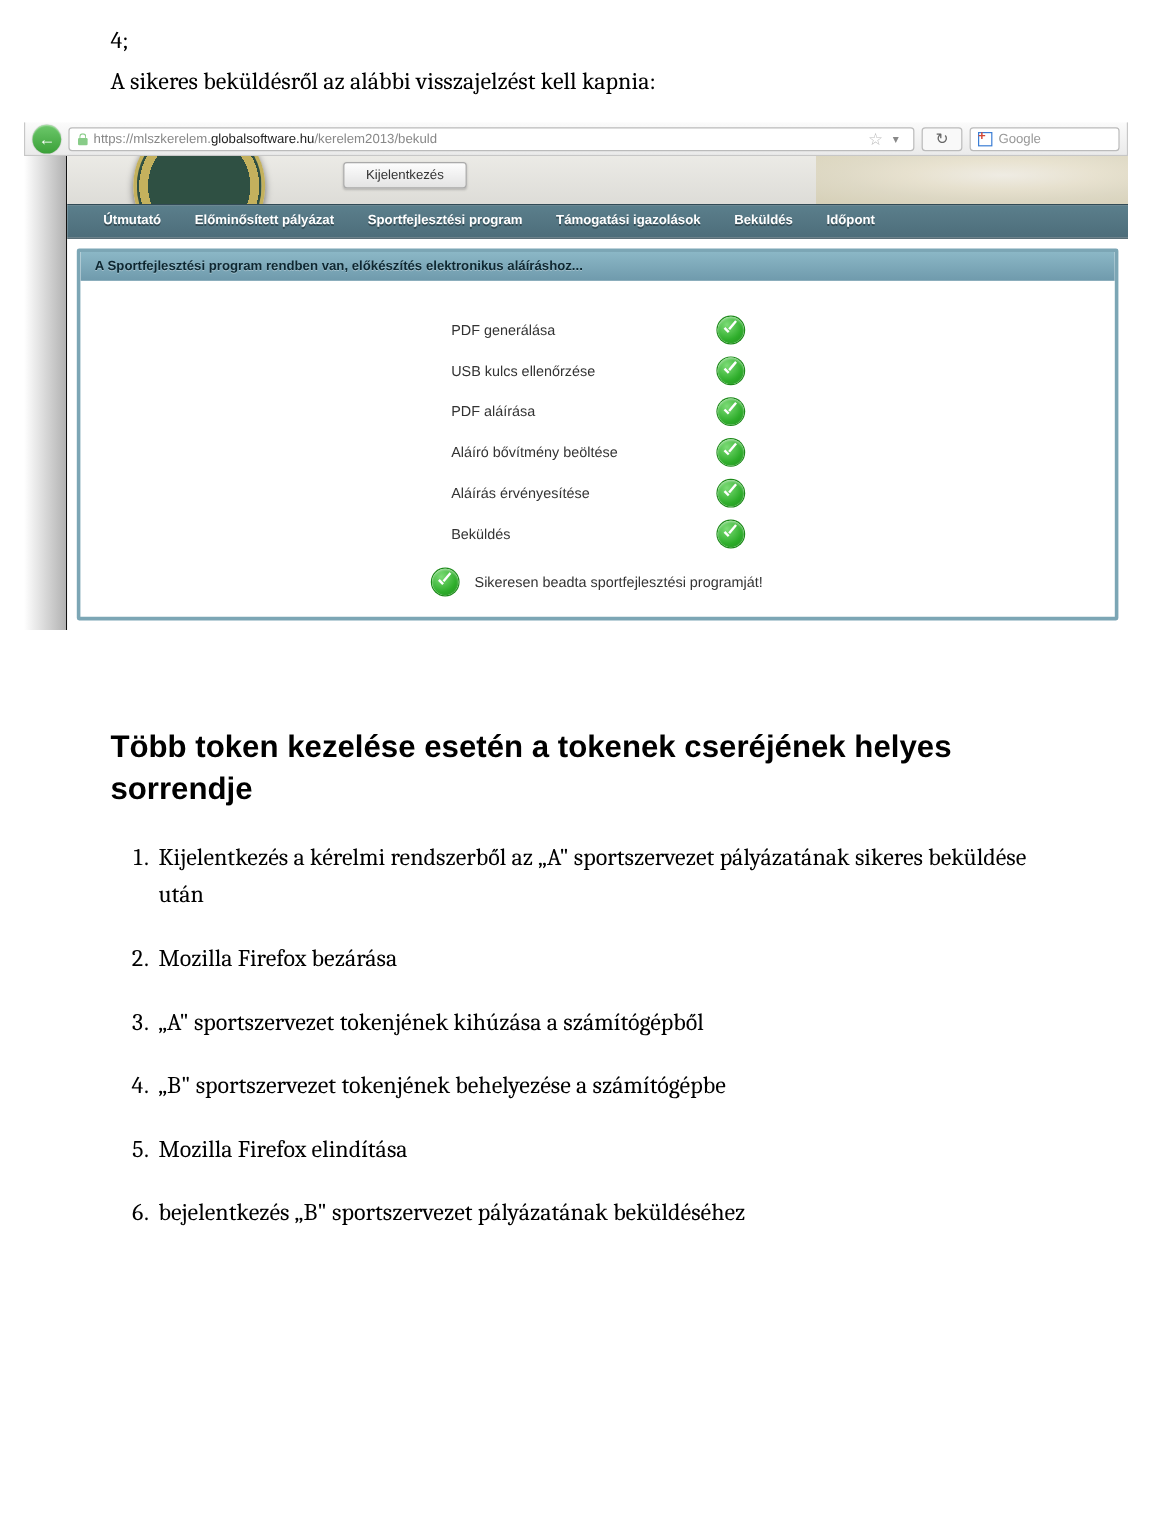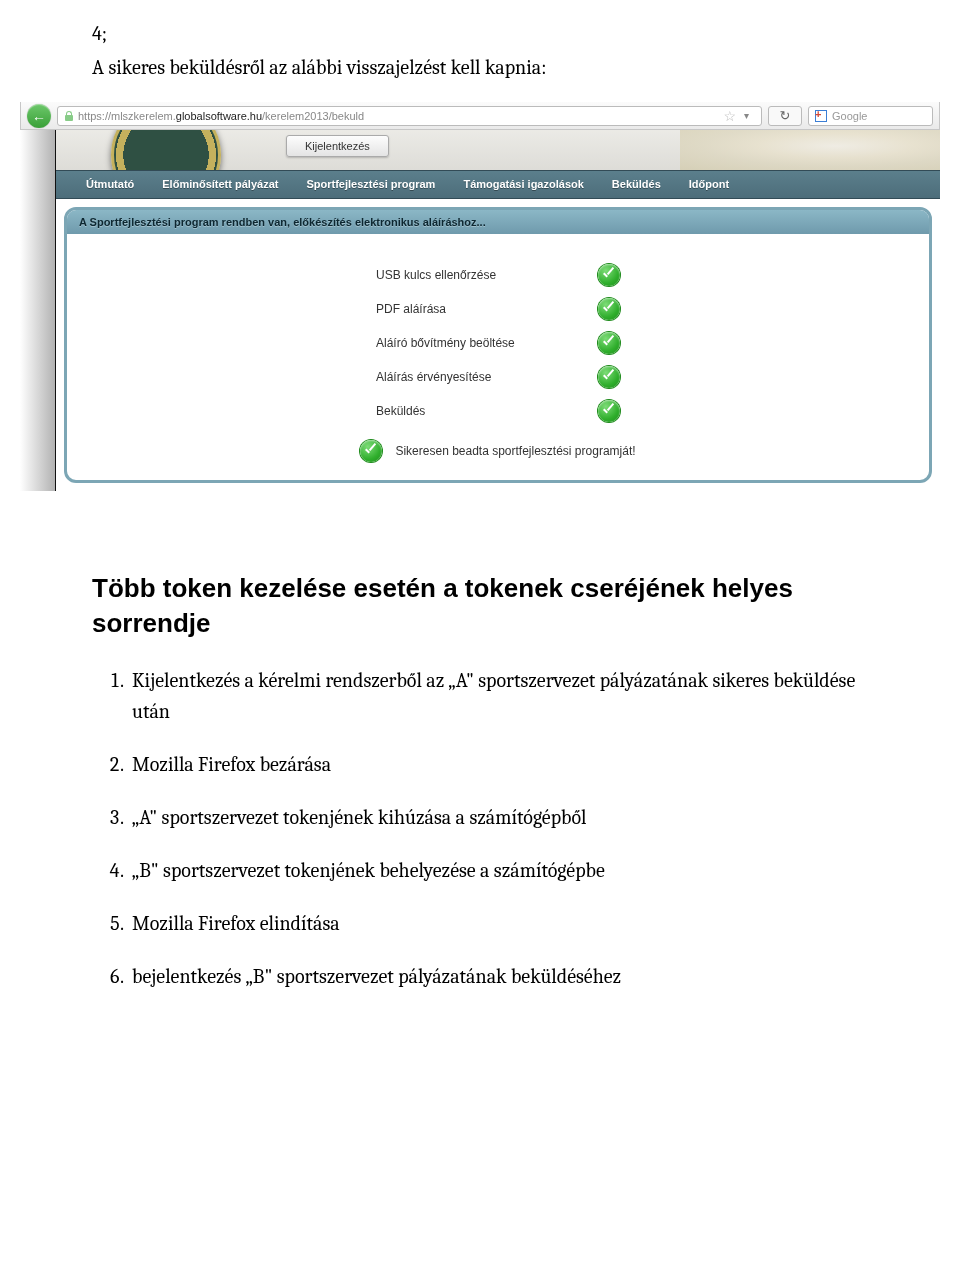--- a/index.html
+++ b/index.html
@@ -155,21 +155,21 @@
     padding:7px 14px 8px;
     font-size:11px;
     font-weight:bold;
     color:#fff;
     text-shadow:0 1px 0 rgba(0,0,0,.35);
   }
 
   .panel{
     margin:8px;
     border:3px solid #7ca6b5;
-    border-radius:12px;
+    border-radius:2px;
     background:#fff;
     overflow:hidden;
   }
   .panel-title{
     background:linear-gradient(#8bb7c6,#6f9aac);
     color:#0d2731;
     font-weight:bold;
     font-size:11px;
     padding:6px 12px;
     text-shadow:0 1px 0 rgba(255,255,255,.3);
@@ -275,20 +275,24 @@
       <a>Előminősített pályázat</a>
       <a>Sportfejlesztési program</a>
       <a>Támogatási igazolások</a>
       <a>Beküldés</a>
       <a>Időpont</a>
     </div>
 
     <div class="panel">
       <div class="panel-title">A Sportfejlesztési program rendben van, előkészítés elektronikus aláíráshoz...</div>
       <div class="checklist">
+        <div class="row">
+          <span class="lbl">PDF generálása</span>
+          <span class="tick"></span>
+        </div>
         <div class="row">
           <span class="lbl">USB kulcs ellenőrzése</span>
           <span class="tick"></span>
         </div>
         <div class="row">
           <span class="lbl">PDF aláírása</span>
           <span class="tick"></span>
         </div>
         <div class="row">
           <span class="lbl">Aláíró bővítmény beöltése</span>

